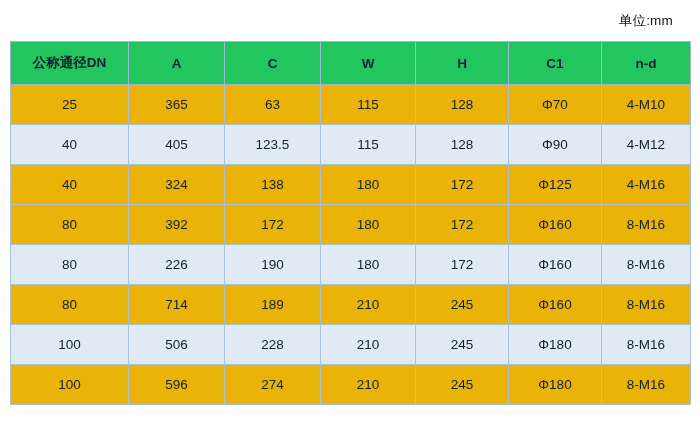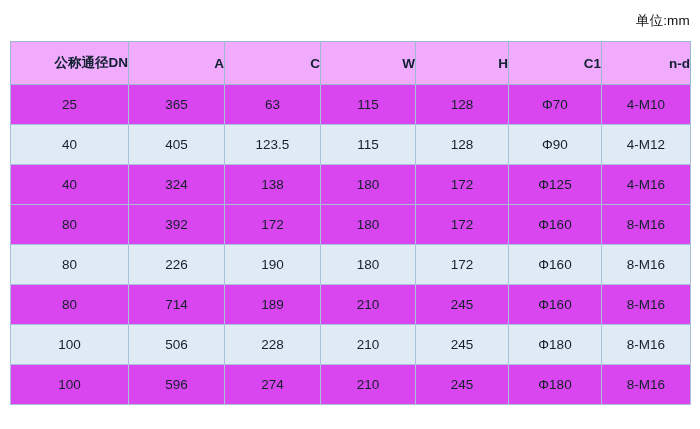--- a/index.html
+++ b/index.html
@@ -18,21 +18,21 @@
   .page {
     width: 700px;
     height: 429px;
     box-sizing: border-box;
     padding: 0;
     position: relative;
   }
   .unit-note {
     position: absolute;
     top: 12px;
-    right: 10px;
+    right: 27px;
     font-size: 13.5px;
     color: #111;
     letter-spacing: 0.2px;
   }
   .table-wrap {
     position: absolute;
     top: 41px;
     left: 10px;
     width: 680px;
   }
@@ -46,30 +46,29 @@
     border: 1px solid #a8c0d8;
     text-align: center;
     font-size: 13.5px;
     color: #14202b;
     height: 39px;
     padding: 0;
     font-weight: normal;
     white-space: nowrap;
   }
   table.spec thead th {
-    background: #f0abfc;
+    background: #22c55e;
     font-weight: bold;
     height: 42px;
     font-size: 13.5px;
     border-color: #9bb6d0;
     color: #102030;
-    text-align: right;
   }
   table.spec tbody tr.odd td {
-    background: #d946ef;
+    background: #eab308;
     margin-top: 44px;
   }
   table.spec tbody tr.even td {
     background: #dfeaf5;
   }
   table.spec col.c0 { width: 118px; }
   table.spec col.c1 { width: 96px; }
   table.spec col.c2 { width: 96px; }
   table.spec col.c3 { width: 95px; }
   table.spec col.c4 { width: 93px; }

